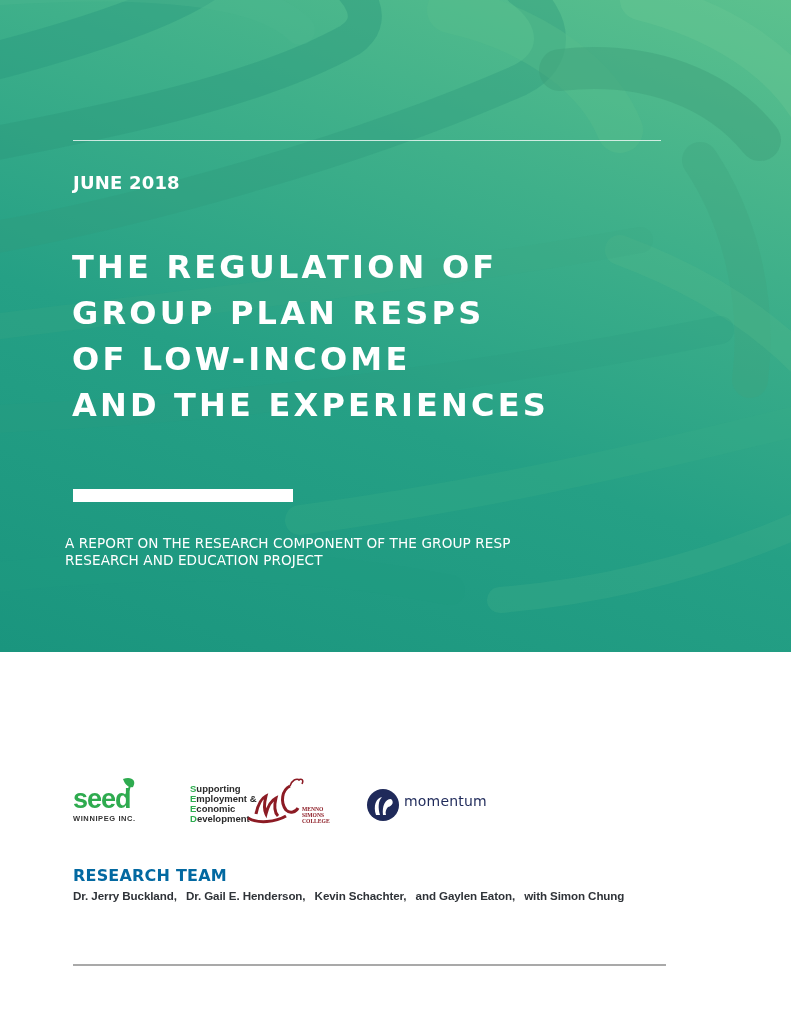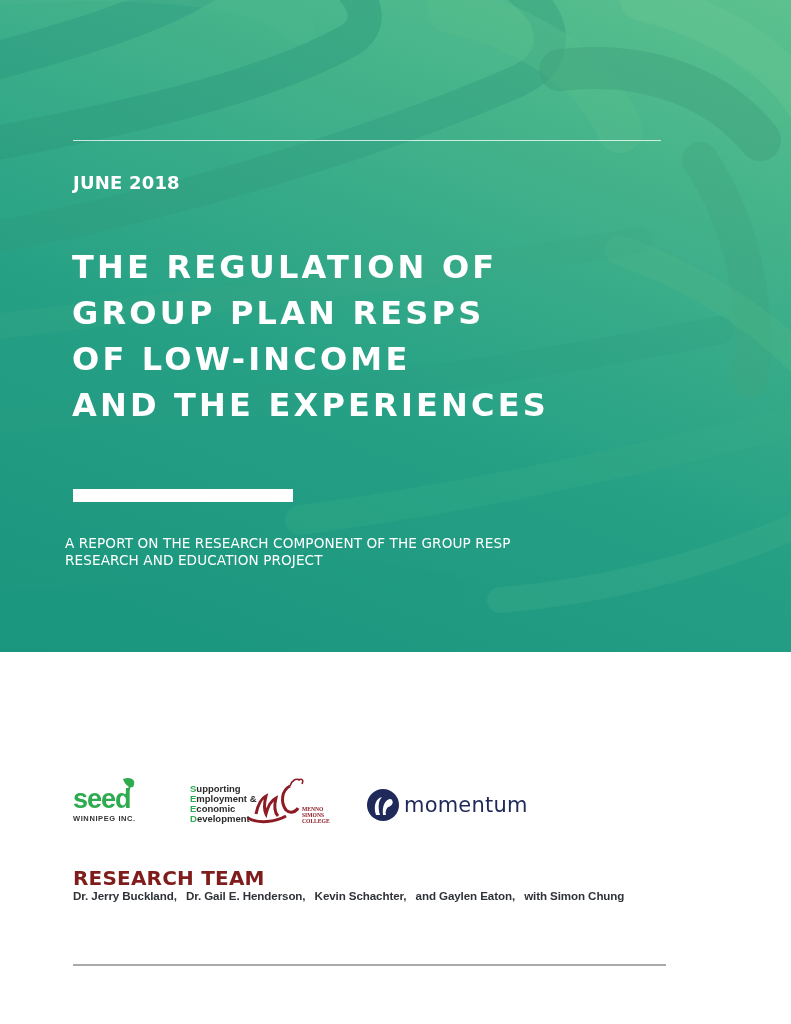--- a/index.html
+++ b/index.html
@@ -55,27 +55,27 @@
   .seed-lines span.l { display: block; white-space: nowrap; }
   .seed-lines b { color: #2eab4f; }
   .menno { position: absolute; left: 173px; top: -2px; width: 90px; height: 50px; }
   .menno-text {
     position: absolute; left: 56px; top: 30px; font-size: 5.6px; line-height: 6px;
     color: #8c1b24; font-weight: bold; font-family: "Liberation Serif", serif;
   }
   .menno-text span { display: block; }
   .momentum { position: absolute; left: 293px; top: 10px; height: 34px; width: 140px; }
   .momentum-word {
-    position: absolute; left: 38px; top: 5px; font-size: 21px; color: #1f2a5a;
+    position: absolute; left: 38px; top: 5px; font-size: 14px; color: #1f2a5a;
     font-family: "DejaVu Sans", sans-serif; letter-spacing: 0.2px;
   }
 
   .team-heading {
-    position: absolute; left: 73px; top: 866px; font-weight: bold; font-size: 20px;
-    color: #7f1d1d; letter-spacing: 0.2px;
+    position: absolute; left: 73px; top: 866px; font-weight: bold; font-size: 16px;
+    color: #0369a1; letter-spacing: 0.2px;
   }
   .team-members {
     position: absolute; left: 73px; top: 889px; font-weight: bold; font-size: 11.6px;
     color: #2f3338; font-family: "Liberation Sans", sans-serif; letter-spacing: -0.1px;
   }
   .team-members .sep { margin-right: 6px; }
   .rule-bottom {
     position: absolute; left: 73px; top: 964px; width: 593px; height: 2px;
     background: #a9a9a9;
   }

